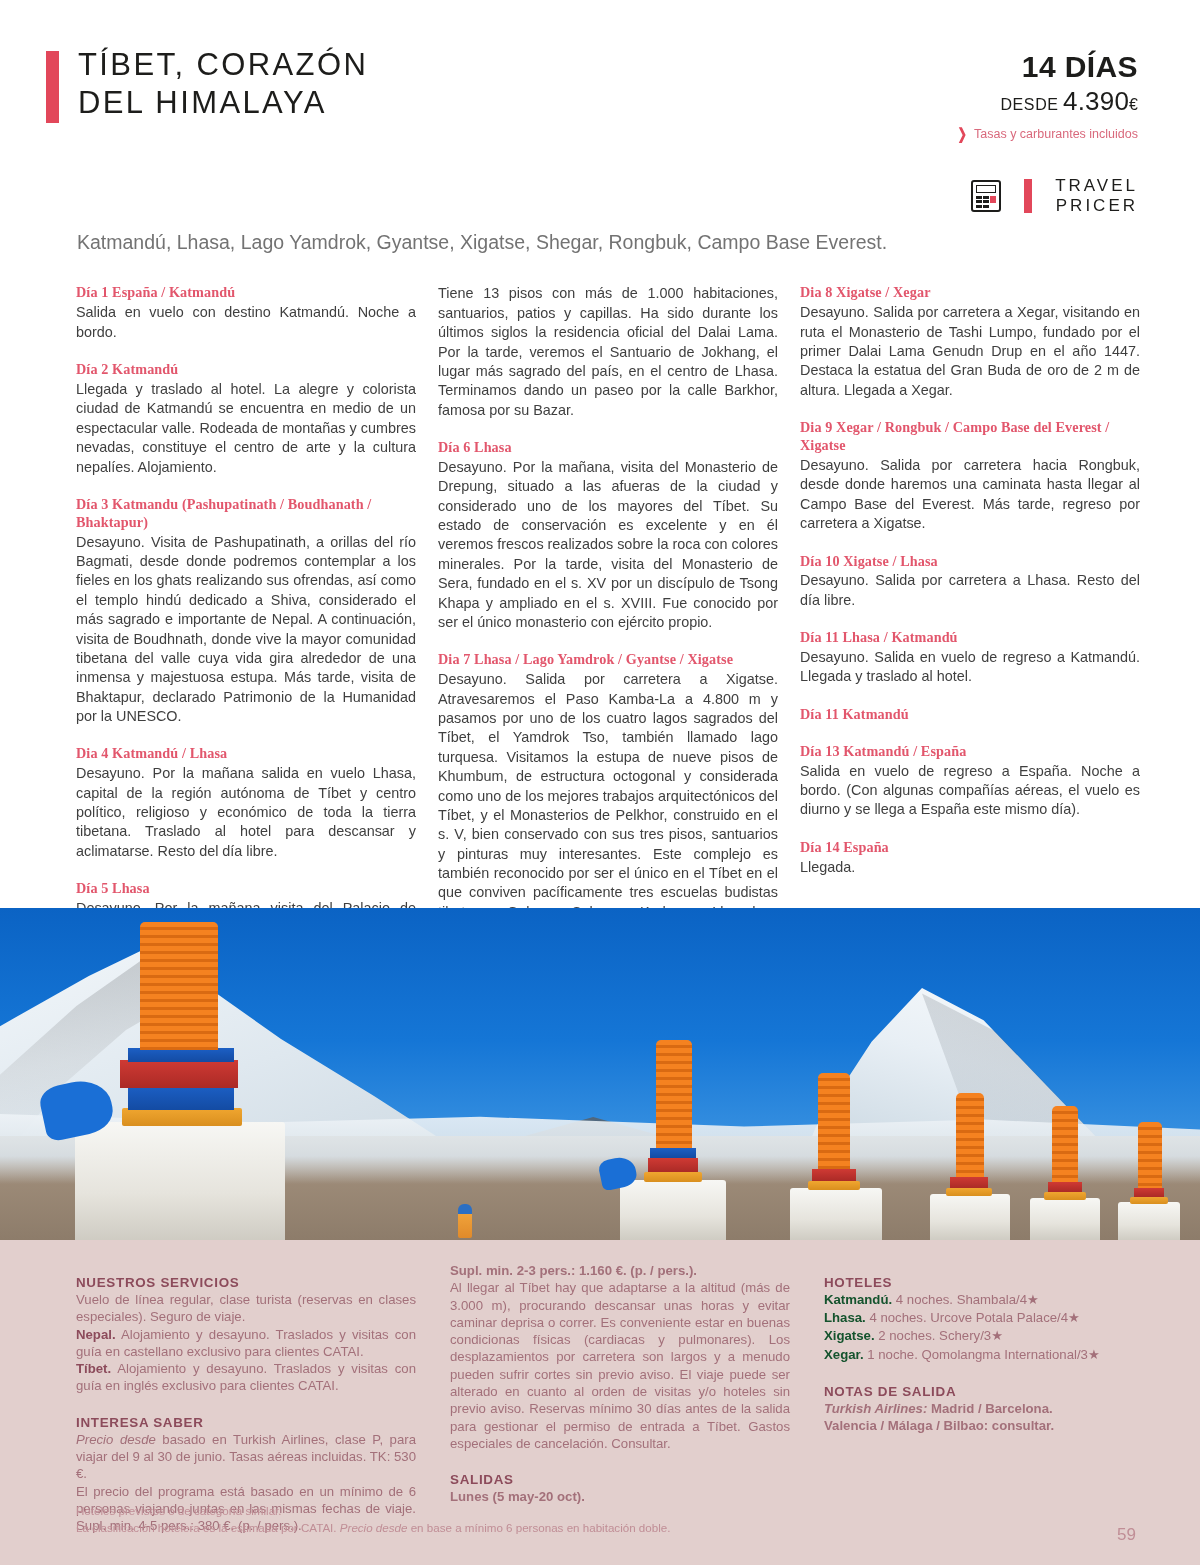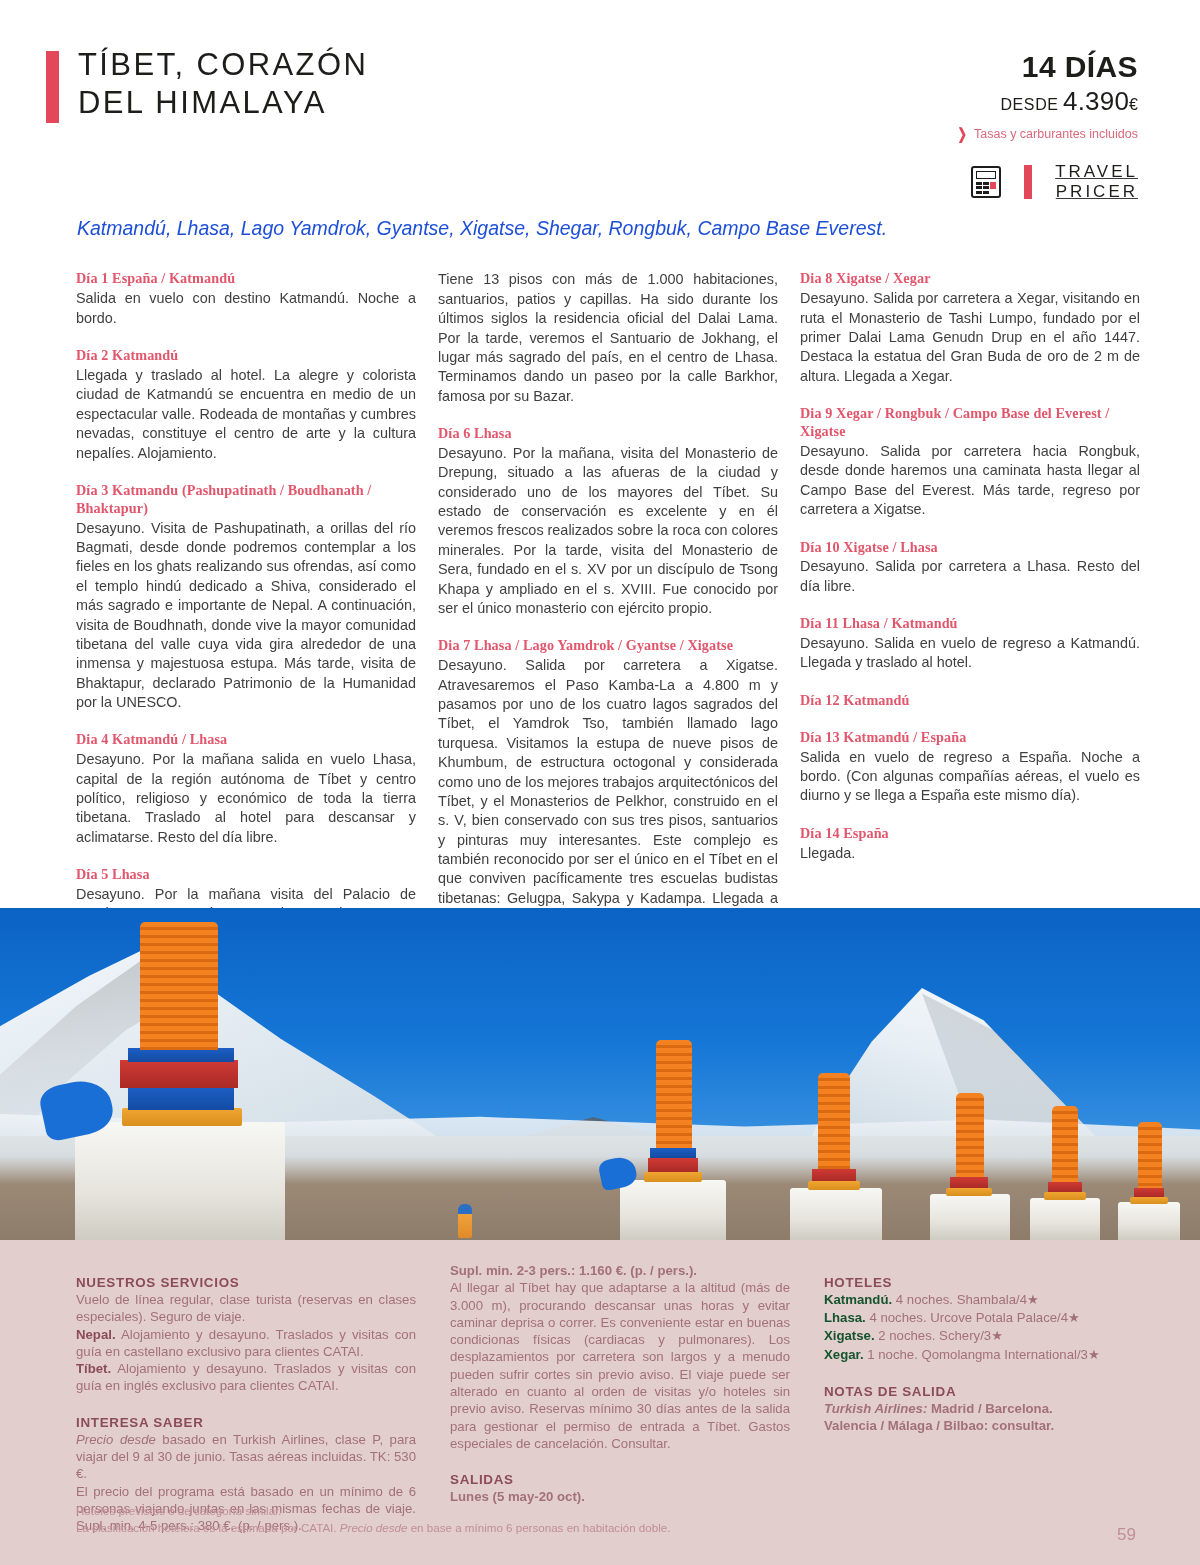--- a/index.html
+++ b/index.html
@@ -92,26 +92,25 @@
   }
   .chev {
     color: #e2475a;
     font-size: 15px;
     font-weight: bold;
     line-height: 1;
     display: inline-block;
     transform: scaleX(0.75);
   }
   .travel-pricer {
-    margin-top: 21px;
+    margin-top: 35px;
     display: flex;
     align-items: center;
     justify-content: flex-end;
     gap: 23px;
-    text-decoration: underline;
   }
   .tp-calc {
     width: 30px;
     height: 32px;
     border: 2.2px solid #1d1d1b;
     border-radius: 3px;
     position: relative;
     box-sizing: border-box;
     padding: 3px;
   }
@@ -145,23 +144,22 @@
     letter-spacing: 3px;
     line-height: 1.18;
     color: #1d1d1b;
     white-space: pre-line;
   }
   .subtitle-wrap {
     padding: 14px 46px 0 77px;
   }
   .subtitle {
     font-size: 19.5px;
-    color: #1d4ed8;
+    color: #737373;
     line-height: 1.25;
-    font-style: italic;
   }
   .subsubtitle {
     font-size: 14px;
     color: #1d1d1b;
     margin-top: 4px;
     line-height: 1.3;
   }
 
   
   .itinerary {
@@ -443,21 +441,21 @@
 
     <div class="col">
       <div class="day-head">Dia 8 Xigatse / Xegar</div>
       <div class="day-body">Desayuno. Salida por carretera a Xegar, visitando en ruta el Monasterio de Tashi Lumpo, fundado por el primer Dalai Lama Genudn Drup en el año 1447. Destaca la estatua del Gran Buda de oro de 2 m de altura. Llegada a Xegar.</div>
       <div class="day-head">Dia 9 Xegar / Rongbuk / Campo Base del Everest / Xigatse</div>
       <div class="day-body">Desayuno. Salida por carretera hacia Rongbuk, desde donde haremos una caminata hasta llegar al Campo Base del Everest. Más tarde, regreso por carretera a Xigatse.</div>
       <div class="day-head">Día 10 Xigatse / Lhasa</div>
       <div class="day-body">Desayuno. Salida por carretera a Lhasa. Resto del día libre.</div>
       <div class="day-head">Día 11 Lhasa / Katmandú</div>
       <div class="day-body">Desayuno. Salida en vuelo de regreso a Katmandú. Llegada y traslado al hotel.</div>
-      <div class="day-head">Día 12 Katmandú</div>
+      <div class="day-head">Día 11 Katmandú</div>
       <div class="day-head">Día 13 Katmandú / España</div>
       <div class="day-body">Salida en vuelo de regreso a España. Noche a bordo. (Con algunas compañías aéreas, el vuelo es diurno y se llega a España este mismo día).</div>
       <div class="day-head">Día 14 España</div>
       <div class="day-body">Llegada.</div>
     </div>
 
   </div>
 
   <div class="photo">
     <div class="sky"></div>

